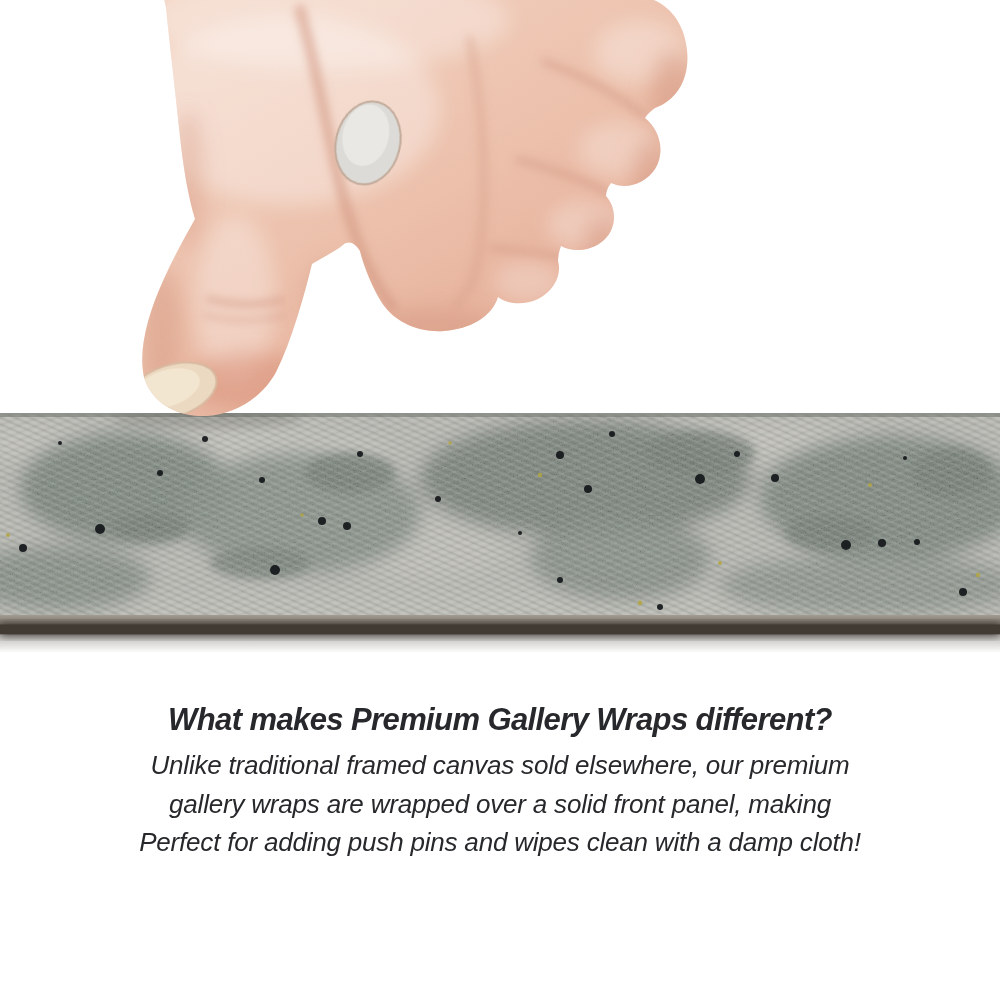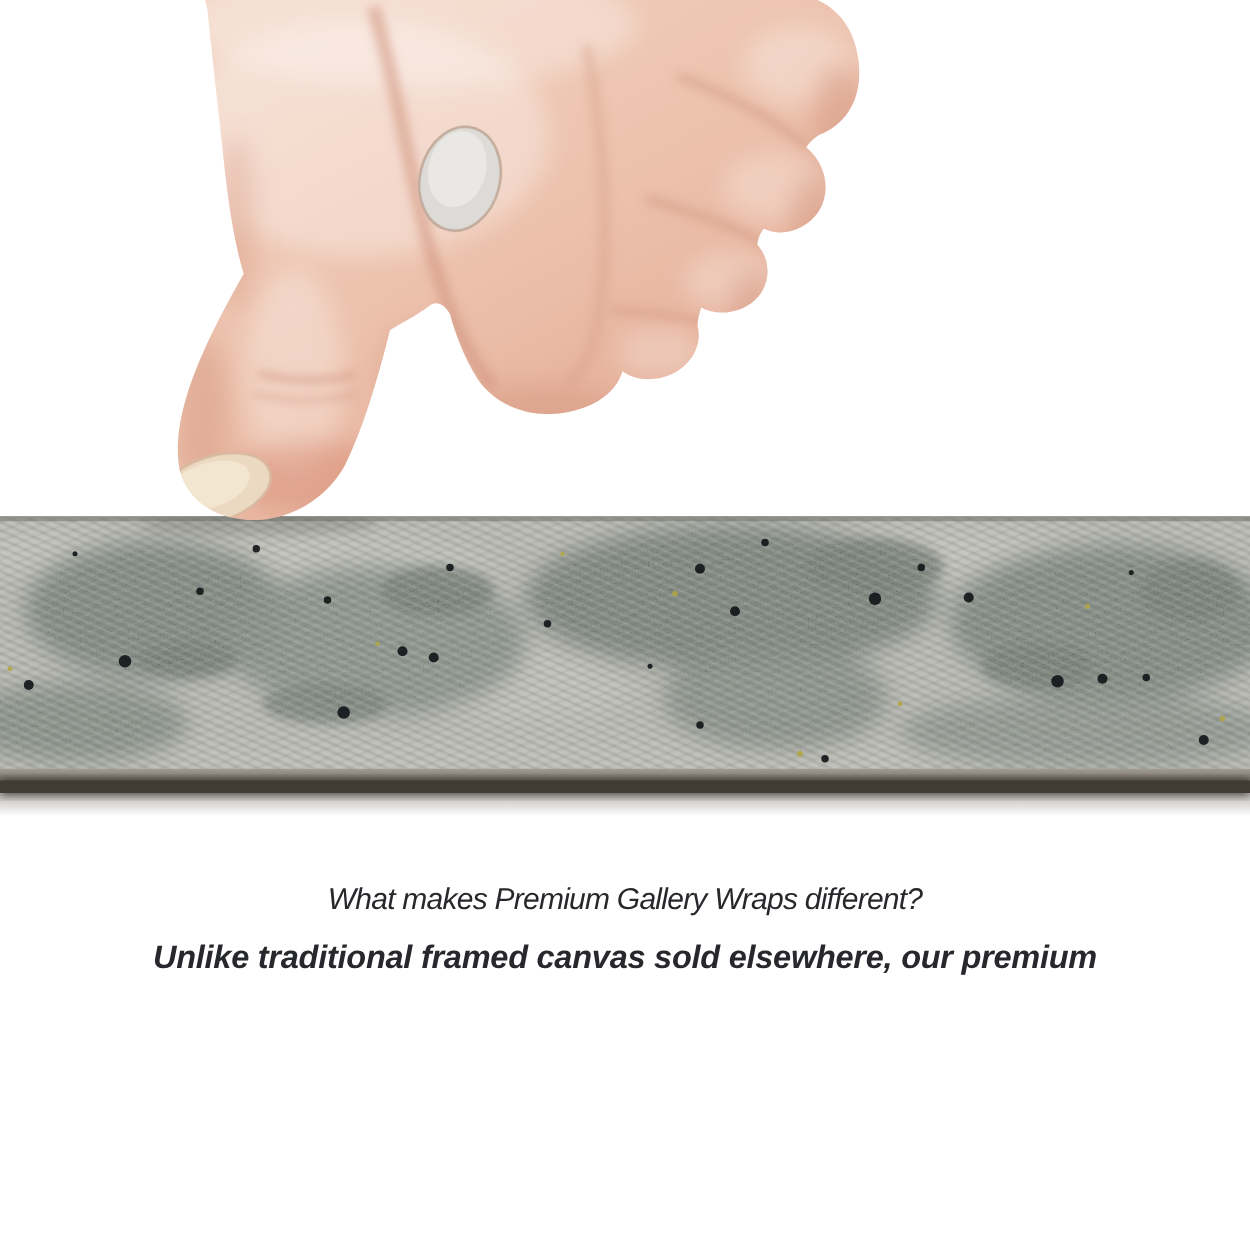--- a/index.html
+++ b/index.html
@@ -8,24 +8,24 @@
     background:#ffffff;overflow:hidden;
     font-family:"Liberation Sans",sans-serif;
   }
   .strip-svg{position:absolute;left:0;top:413px;width:1000px;height:240px;z-index:1;display:block;}
   .hand-svg{position:absolute;left:0;top:0;width:1000px;height:440px;z-index:2;display:block;pointer-events:none;}
   .copy{
     position:absolute;left:0;top:700px;width:1000px;z-index:3;
     text-align:center;color:#26282b;font-style:italic;
   }
   .copy h1{
-    margin:0 0 6px 0;font-size:24px;line-height:40px;font-weight:400;
+    margin:0 0 6px 0;font-size:31px;line-height:40px;font-weight:700;
     letter-spacing:-0.6px;font-style:italic;text-align:center;
   }
-  .copy p{margin:0;font-size:26px;line-height:38.5px;font-weight:700;letter-spacing:-0.2px;}
+  .copy p{margin:0;font-size:26px;line-height:38.5px;font-weight:400;letter-spacing:-0.2px;}
 </style>
 </head>
 <body>
 
 <div class="stage">
 
   <svg class="strip-svg" viewBox="0 0 1000 240" aria-hidden="true">
     <defs>
       <clipPath id="texClip">
           <rect x="0" y="0" width="1000" height="213"></rect>
@@ -223,15 +223,17 @@
       <g transform="rotate(-18 172 391)">
         <ellipse cx="172" cy="391" rx="46" ry="26" fill="#ecd9c1" stroke="#d8b9a0" stroke-width="2"></ellipse>
         <ellipse cx="168" cy="387" rx="34" ry="18" fill="#f4e8d4" opacity="0.85"></ellipse>
       </g>
     </g>
   </svg>
 
   <div class="copy">
     <h1>What makes Premium Gallery Wraps different?</h1>
     <p>Unlike traditional framed canvas sold elsewhere, our premium</p>
+    <p>gallery wraps are wrapped over a solid front panel, making</p>
+    <p>Perfect for adding push pins and wipes clean with a damp cloth!</p>
   </div>
 
 </div>
 
 </body></html>

